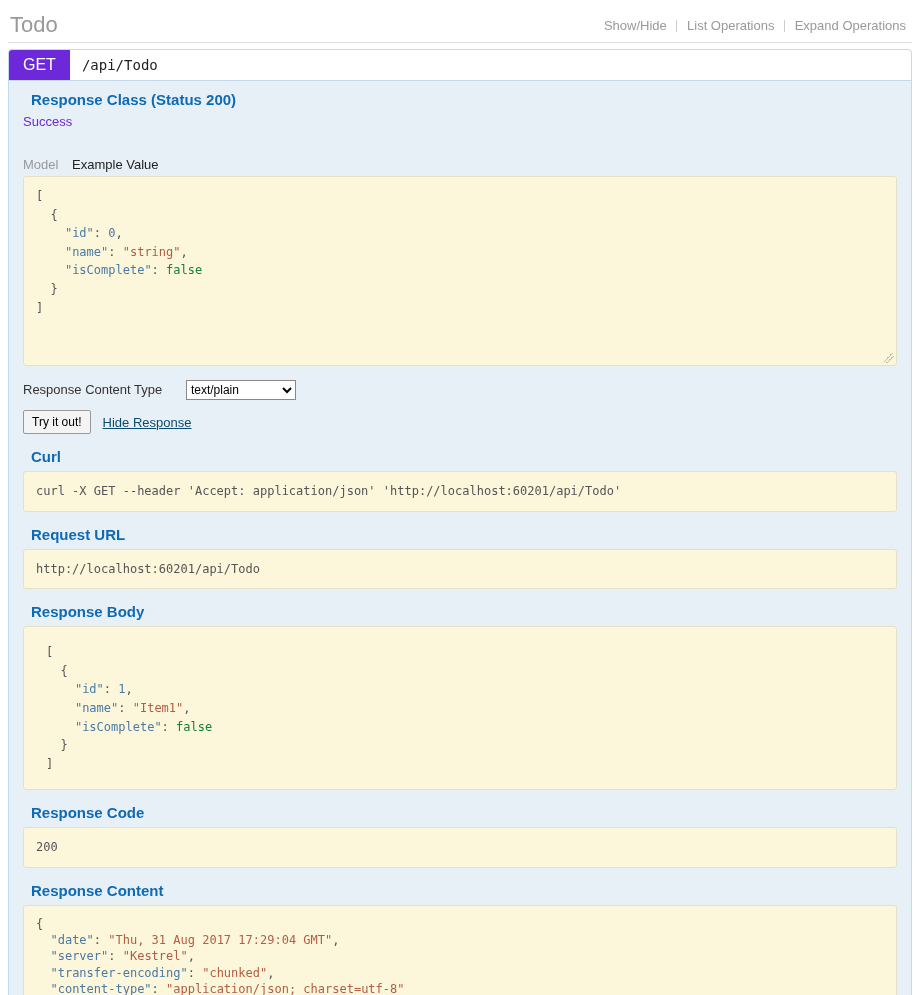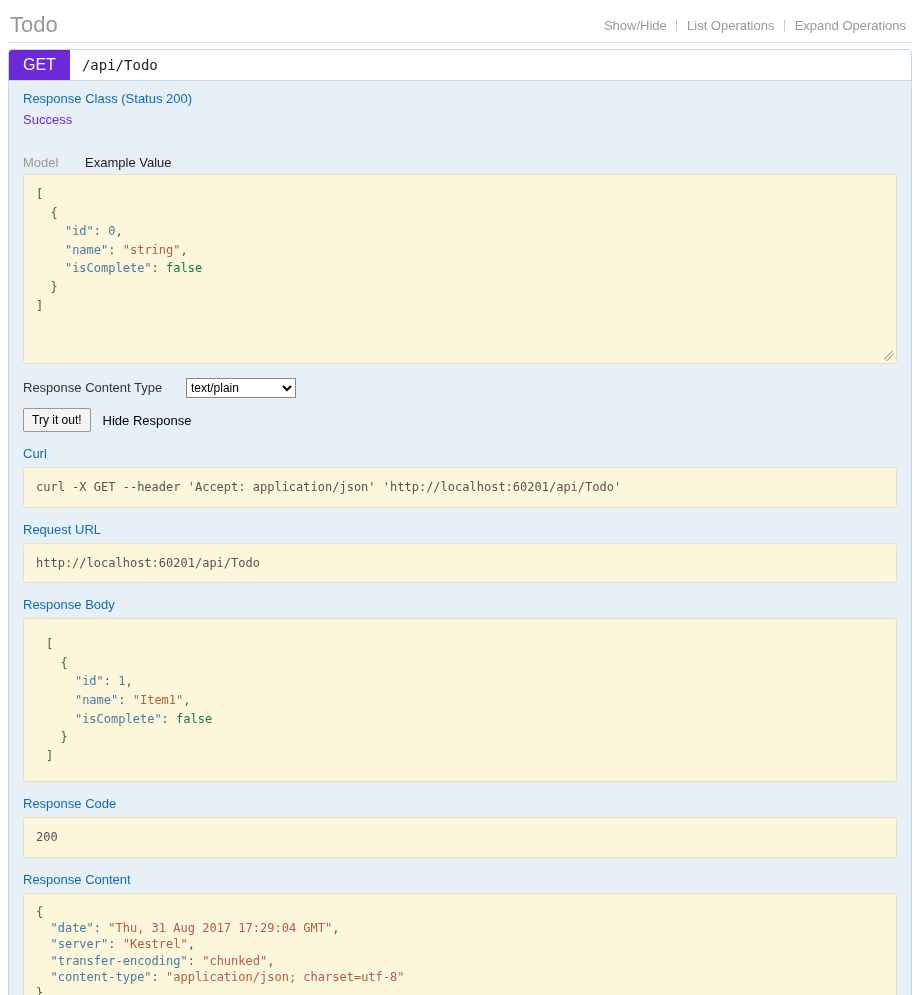--- a/index.html
+++ b/index.html
@@ -58,28 +58,28 @@
     font-family: Menlo, Consolas, monospace;
     font-size: 14px;
     color: #222;
     padding: 6px 12px;
     display: flex;
     align-items: center;
   }
   .op-content { padding: 10px 14px 14px 14px; }
   .section-h {
     color: #0f6ab4;
-    font-size: 13px;
-    margin: 14px 0 6px 0;
-    font-weight: normal;
+    font-size: 15px;
+    margin: 14px 0 6px 8px;
+    font-weight: bold;
   }
   .section-h.first { margin-top: 0; }
   .subtle { color: #6d28d9; font-size: 13px; margin-bottom:28px; }
   .tabs { font-size: 13px; margin-bottom: 4px; }
-  .tab-model { color: #999; margin-right: 23px; cursor:pointer; }
+  .tab-model { color: #999; margin-right: 10px; cursor:pointer; }
   .tab-example { color: #222; cursor:pointer; }
   .json-box, .code-box {
     background: #fcf6db;
     border: 1px solid #e5e0c6;
     border-radius: 3px;
     font-family: Menlo, Consolas, monospace;
     font-size: 12px;
     line-height: 1.55;
     padding: 10px 12px;
     white-space: pre;
@@ -106,21 +106,22 @@
   .try-row { margin-top: 10px; display:flex; align-items:center; gap:12px; }
   .try-btn {
     font-size: 12px;
     padding: 4px 8px;
     background: #f4f4f4;
     border: 1px solid #999;
     border-radius: 2px;
     cursor: pointer;
   }
   .hide-link {
-    color: #000000;
+    color: #0c4a6e;
+    text-decoration: underline;
     font-size: 13px;
     cursor:pointer;
   }
   .indent-box { padding: 16px 22px; }
 
   
   .j-key { color: #4a7aa3; }
   .j-str { color: #b35d42; }
   .j-num { color: #4a7aa3; }
   .j-bool { color: #15803d; }

